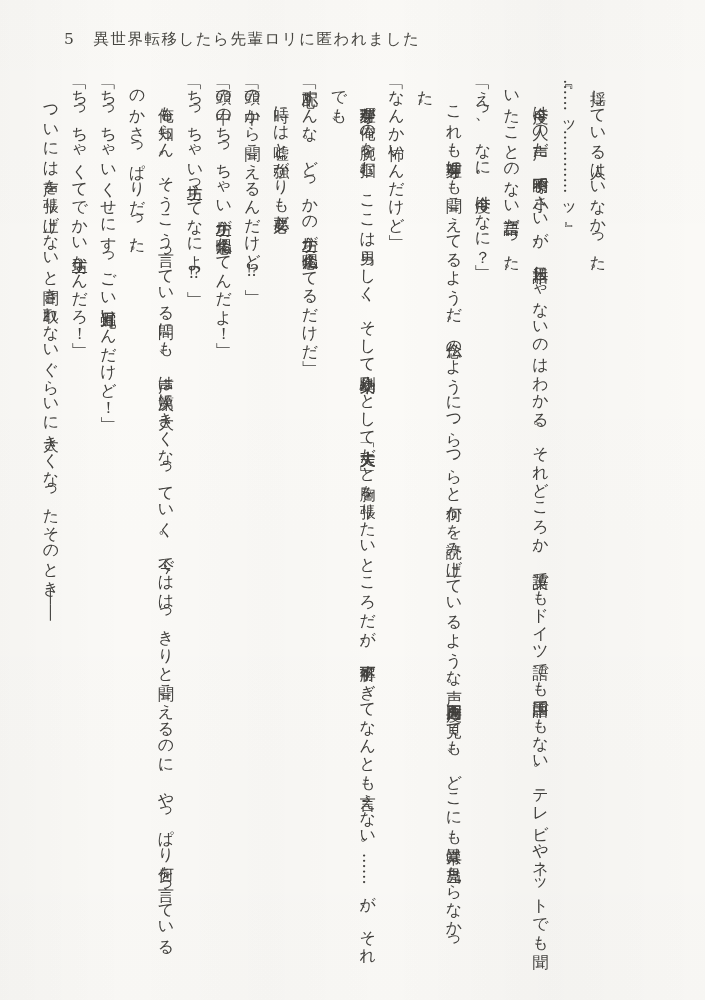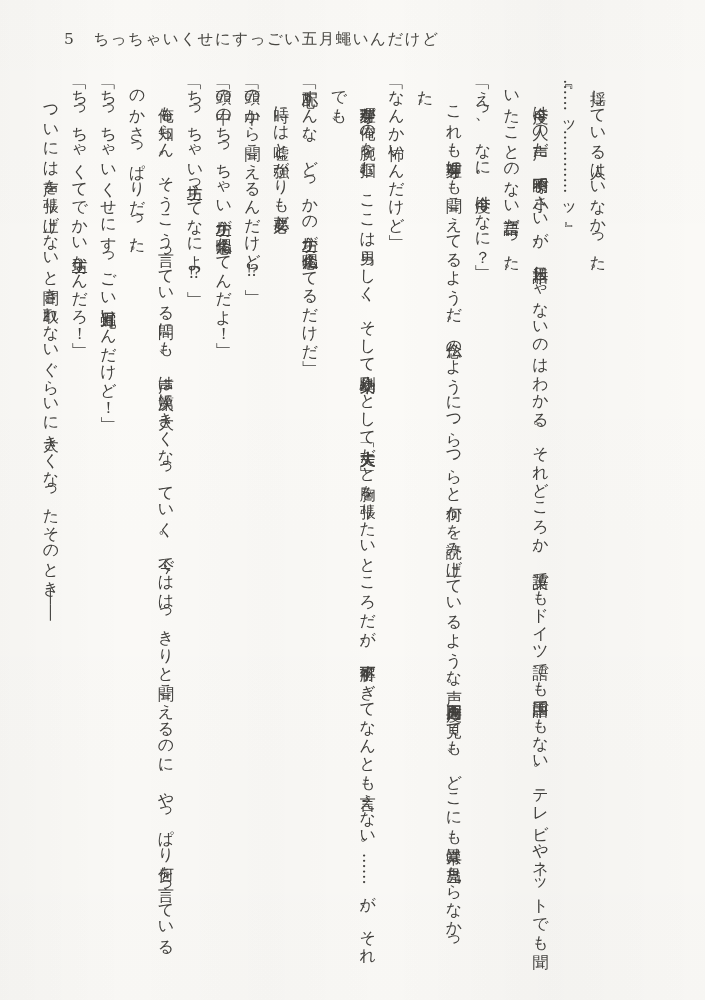--- a/index.html
+++ b/index.html
@@ -54,21 +54,21 @@
     margin: 0;
     padding: 0;
   }
 </style>
 </head>
 <body>
 
 <div class="page">
 
   <div class="running-head">
-    <span class="page-num">5</span><span>ちっちゃいくせにすっごい五月蠅いんだけど</span>
+    <span class="page-num">5</span><span>異世界転移したら先輩ロリに匿われました</span>
   </div>
 
   <div class="text-block">
     <p>揺している人はいなかった。</p>
     <p>『……ッ…………ッ』</p>
     <p>　今度は人の声だ。不明瞭で小さいが、日本語じゃないのはわかる。それどころか、英語でもドイツ語でも中国語でもない。テレビやネットでも聞いたことのない言語だった。</p>
     <p>「えっ、なに。今度はなに？」</p>
     <p>　これも有芽理にも聞こえてるようだ。念仏のようにつらつらと何かを読み上げているような声。再度周囲を見ても、どこにも異常は見当たらなかった。</p>
     <p>「なんか怖いんだけど」</p>
     <p>　有芽理が俺の腕を掴む。ここは男らしく、そして幼馴染みとして「大丈夫だ」と胸を張りたいところだが、不可解すぎてなんとも言えない。……が、それでも、</p>

